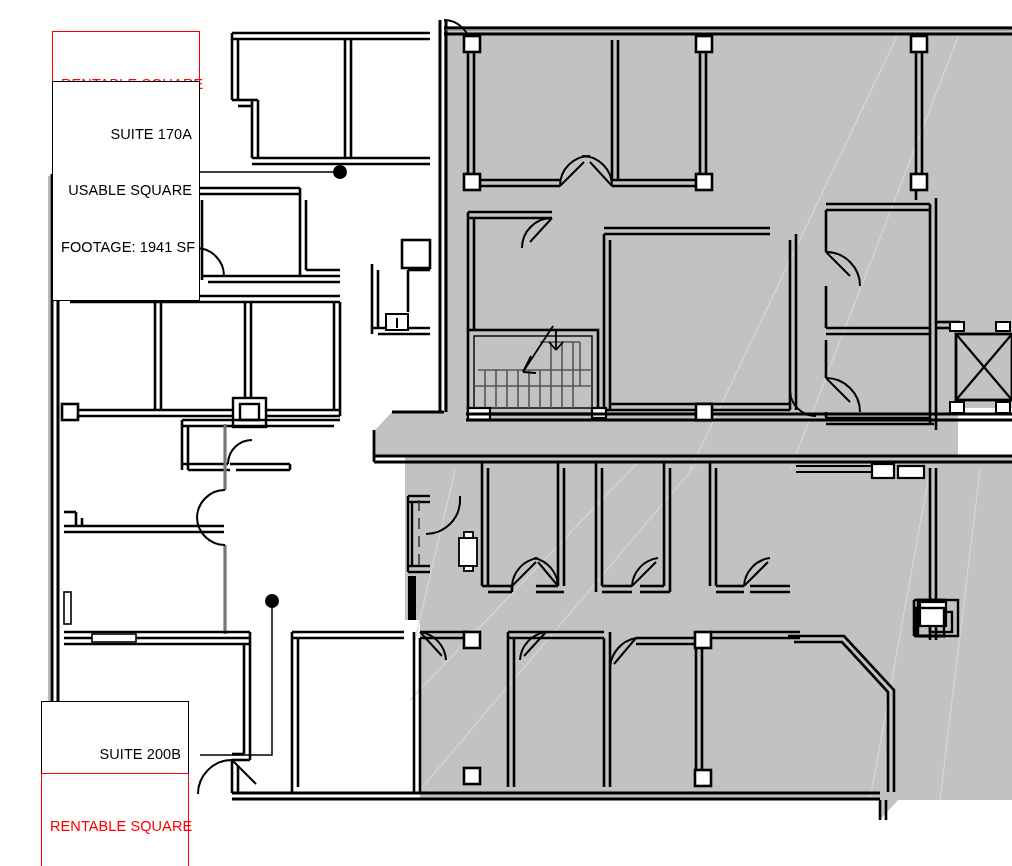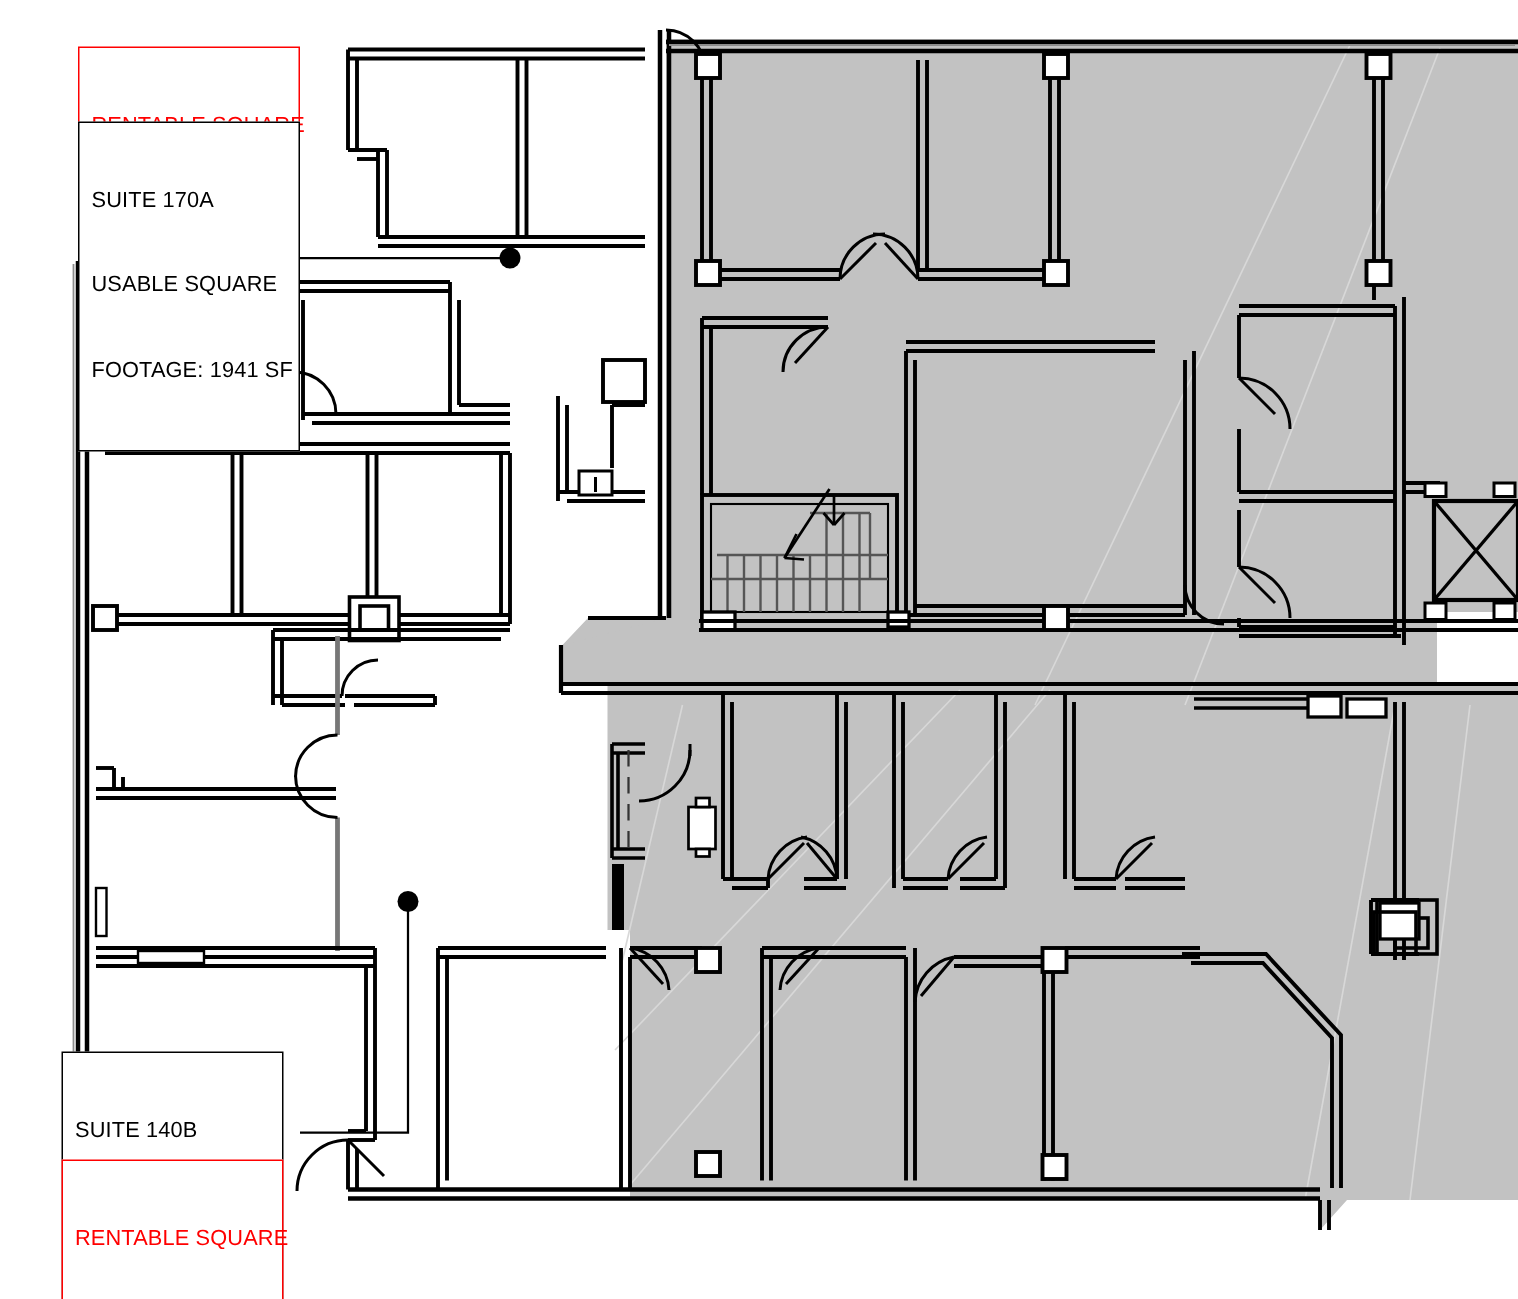--- a/index.html
+++ b/index.html
@@ -27,20 +27,21 @@
     display: block;
   }
   .callout {
     position: absolute;
     box-sizing: border-box;
     background: #ffffff;
     padding: 5px 7px 6px 8px;
     line-height: 1.30;
     white-space: pre;
     letter-spacing: 0.1px;
+    text-align: right;
   }
   .callout-black {
     border: 1.6px solid #000000;
     color: #000000;
     font-size: 14.5px;
   }
   .callout-red {
     border: 1.6px solid #ff0000;
     color: #ff0000;
     font-size: 14.5px;
@@ -520,21 +521,21 @@
     <span class="cl-line">FOOTAGE: 1,537 SF</span>
   </div>
 
   <div class="callout callout-black" style="left:52px; top:81px; width:148px;">
     <span class="cl-line">SUITE 170A</span>
     <span class="cl-line">USABLE SQUARE</span>
     <span class="cl-line">FOOTAGE: 1941 SF</span>
   </div>
 
   <div class="callout callout-black" style="left:41px; top:701px; width:148px;">
-    <span class="cl-line">SUITE 140B</span>
+    <span class="cl-line">SUITE 200B</span>
     <span class="cl-line">USABLE SQUARE</span>
     <span class="cl-line">FOOTAGE: 1243 SF</span>
   </div>
 
   <div class="callout callout-red" style="left:41px; top:773px; width:148px;">
     <span class="cl-line">RENTABLE SQUARE</span>
     
   </div>
 
 </div>

